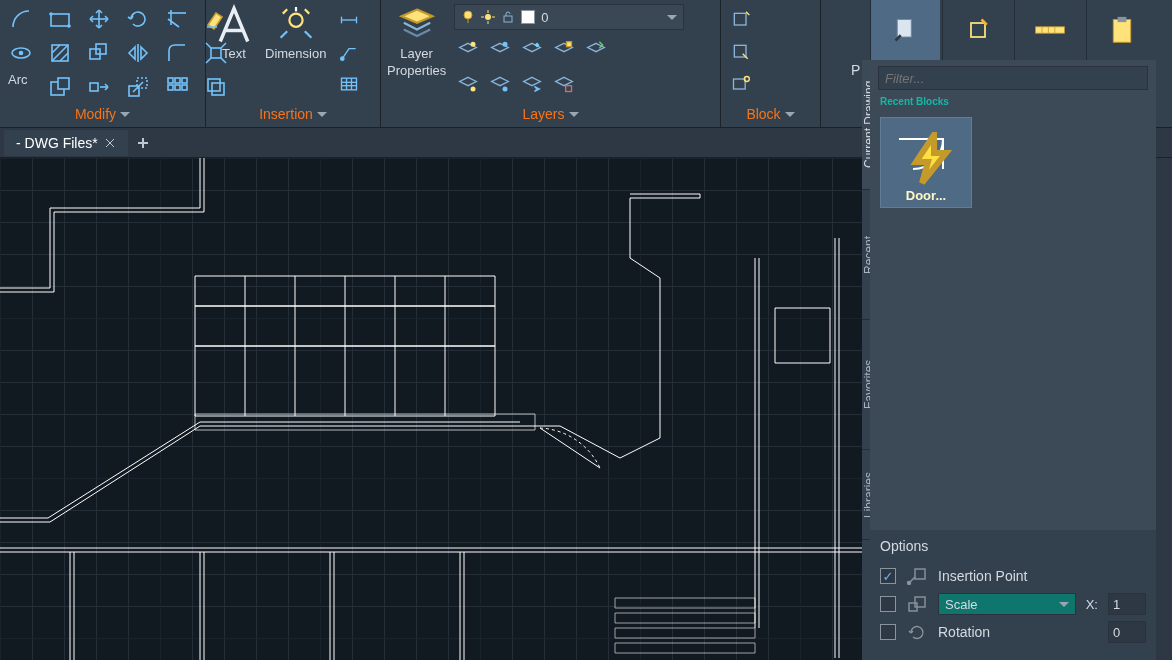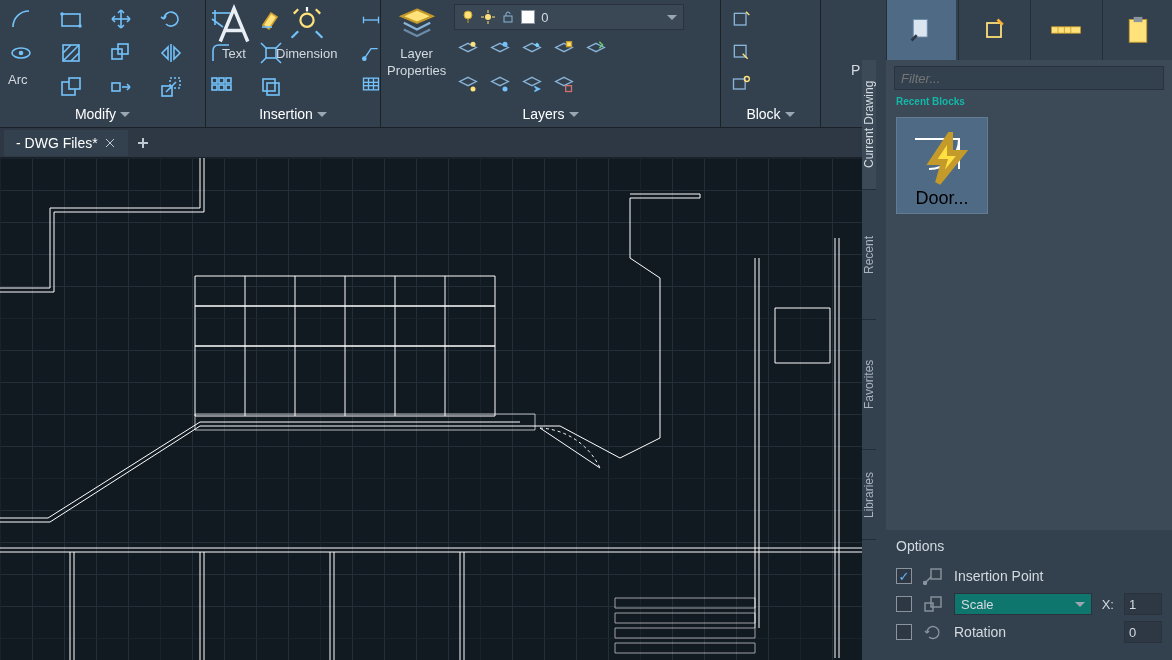--- a/index.html
+++ b/index.html
@@ -1,22 +1,22 @@
 <!DOCTYPE html>
 <html><head>
 <meta charset="utf-8">
 <style>
 * { margin:0; padding:0; box-sizing:border-box; font-family:"Segoe UI",Arial,sans-serif; }
 body { width:1172px; height:660px; background:#2E3844; color:#d4dae1; overflow:hidden; position:relative; }
 
 
 .ribbon { display:flex; height:128px; background:#33414E; border-bottom:1px solid #1a2129; }
 .ribbon-group { display:flex; flex-direction:column; border-right:1px solid #1b2329; padding:4px 6px 2px 6px; }
-.ribbon-group .tools { display:flex; gap:20px; flex:1; }
-.ribbon-group .footer { display:flex; align-items:center; justify-content:center; gap:4px; height:22px; color:#ffffff; font-size:14px; cursor:pointer; }
+.ribbon-group .tools { display:flex; gap:9px; flex:1; }
+.ribbon-group .footer { display:flex; align-items:center; justify-content:center; gap:4px; height:22px; color:#f97316; font-size:14px; cursor:pointer; }
 .dropind { width:10px; height:6px; display:inline-block; }
 .dropind::before { content:""; display:block; margin-top:1px; border-left:5px solid transparent; border-right:5px solid transparent; border-top:5px solid #9aa6b2; }
 
 .col { display:flex; flex-direction:column; gap:4px; }
 .row { display:flex; gap:4px; }
 .ico { width:30px; height:30px; display:flex; align-items:center; justify-content:center; cursor:pointer; position:relative; }
 .ico svg { width:24px; height:24px; stroke:#73C2FB; fill:none; stroke-width:1.6; }
 .ico.sm { width:28px; height:28px; }
 .ico.sm svg { width:20px; height:20px; }
 .sub { display:flex; flex-direction:column; align-items:center; gap:2px; color:#d4dae1; font-size:13px; padding-top:2px; }
@@ -44,33 +44,33 @@
 .drawing { position:absolute; inset:0; }
 .drawing svg { width:100%; height:100%; }
 .drawing svg line, .drawing svg rect, .drawing svg path { stroke:#ffffff; stroke-width:1; fill:none; vector-effect:non-scaling-stroke; }
 
 
 .sidetabs { position:absolute; right:286px; top:60px; width:24px; height:600px; background:#33414E; }
 .sidetab { height:130px; display:flex; align-items:center; justify-content:center; writing-mode:vertical-rl; transform:rotate(180deg); font-size:12px; color:#aab4be; border-top:1px solid #232e39; cursor:pointer; }
 .sidetab.active { background:#3c4a58; color:#d4dae1; }
 
 
-.rpanel { position:absolute; right:0; top:0; width:286px; height:660px; background:#3C4A58; display:flex; flex-direction:column; }
+.rpanel { position:absolute; right:16px; top:0; width:286px; height:660px; background:#3C4A58; display:flex; flex-direction:column; }
 .rpanel .top { height:60px; display:flex; gap:2px; background:#33414E; }
 .rpanel .top .btn { flex:1; display:flex; align-items:center; justify-content:center; border-left:1px solid #232e39; cursor:pointer; }
 .rpanel .top .btn.active { background:#4f6a85; }
 .rpanel .top svg { width:32px; height:28px; }
 .filter { margin:6px 8px 4px 8px; height:24px; background:#33414E; border:1px solid #2a333d; color:#8a949e; font-style:italic; font-size:13px; padding:3px 6px; }
 .rpanel h4 { font-size:10px; font-weight:600; color:#14b8a6; padding:2px 10px 6px 10px; }
 .thumbs { padding:4px 10px; }
 .thumb { width:92px; background:#4f6a85; border:1px solid #637b93; padding:6px 4px 4px 4px; display:flex; flex-direction:column; align-items:center; gap:4px; cursor:pointer; }
 .thumb .pv { width:76px; height:60px; display:flex; align-items:center; justify-content:center; position:relative; }
 .thumb .pv svg { width:70px; height:54px; stroke:#fff; fill:none; stroke-width:2; }
 .bolt { position:absolute; right:-2px; bottom:-2px; }
-.thumb .nm { font-size:18px; color:#000000; }
+.thumb .nm { font-size:13px; color:#fef9c3;font-weight:bold; }
 
 .opts { margin-top:auto; background:#33414E; padding:8px 10px 14px 10px; }
 .opts h5 { font-size:14px; font-weight:400; color:#d4dae1; margin-bottom:8px; }
 .optrow { display:flex; align-items:center; gap:10px; height:28px; font-size:14px; color:#d4dae1; }
 .cb { width:16px; height:16px; border:1px solid #8a949e; background:#2E3844; display:flex; align-items:center; justify-content:center; cursor:pointer; }
 .cb.checked::after { content:"✓"; color:#64b5ff; font-size:13px; line-height:1; }
 .opticon { width:22px; height:18px; display:flex; align-items:center; justify-content:center; }
 .opticon svg { width:20px; height:18px; stroke:#8a949e; fill:none; stroke-width:1.4; }
 .valbox { width:38px; height:22px; background:#2E3844; border:1px solid #2a333d; color:#d4dae1; font-size:13px; padding:2px 4px; }
 .scalebox { flex:1; height:22px; background:#0f766e; border:1px solid #2a333d; display:flex; align-items:center; padding:0 6px; font-size:13px; }

